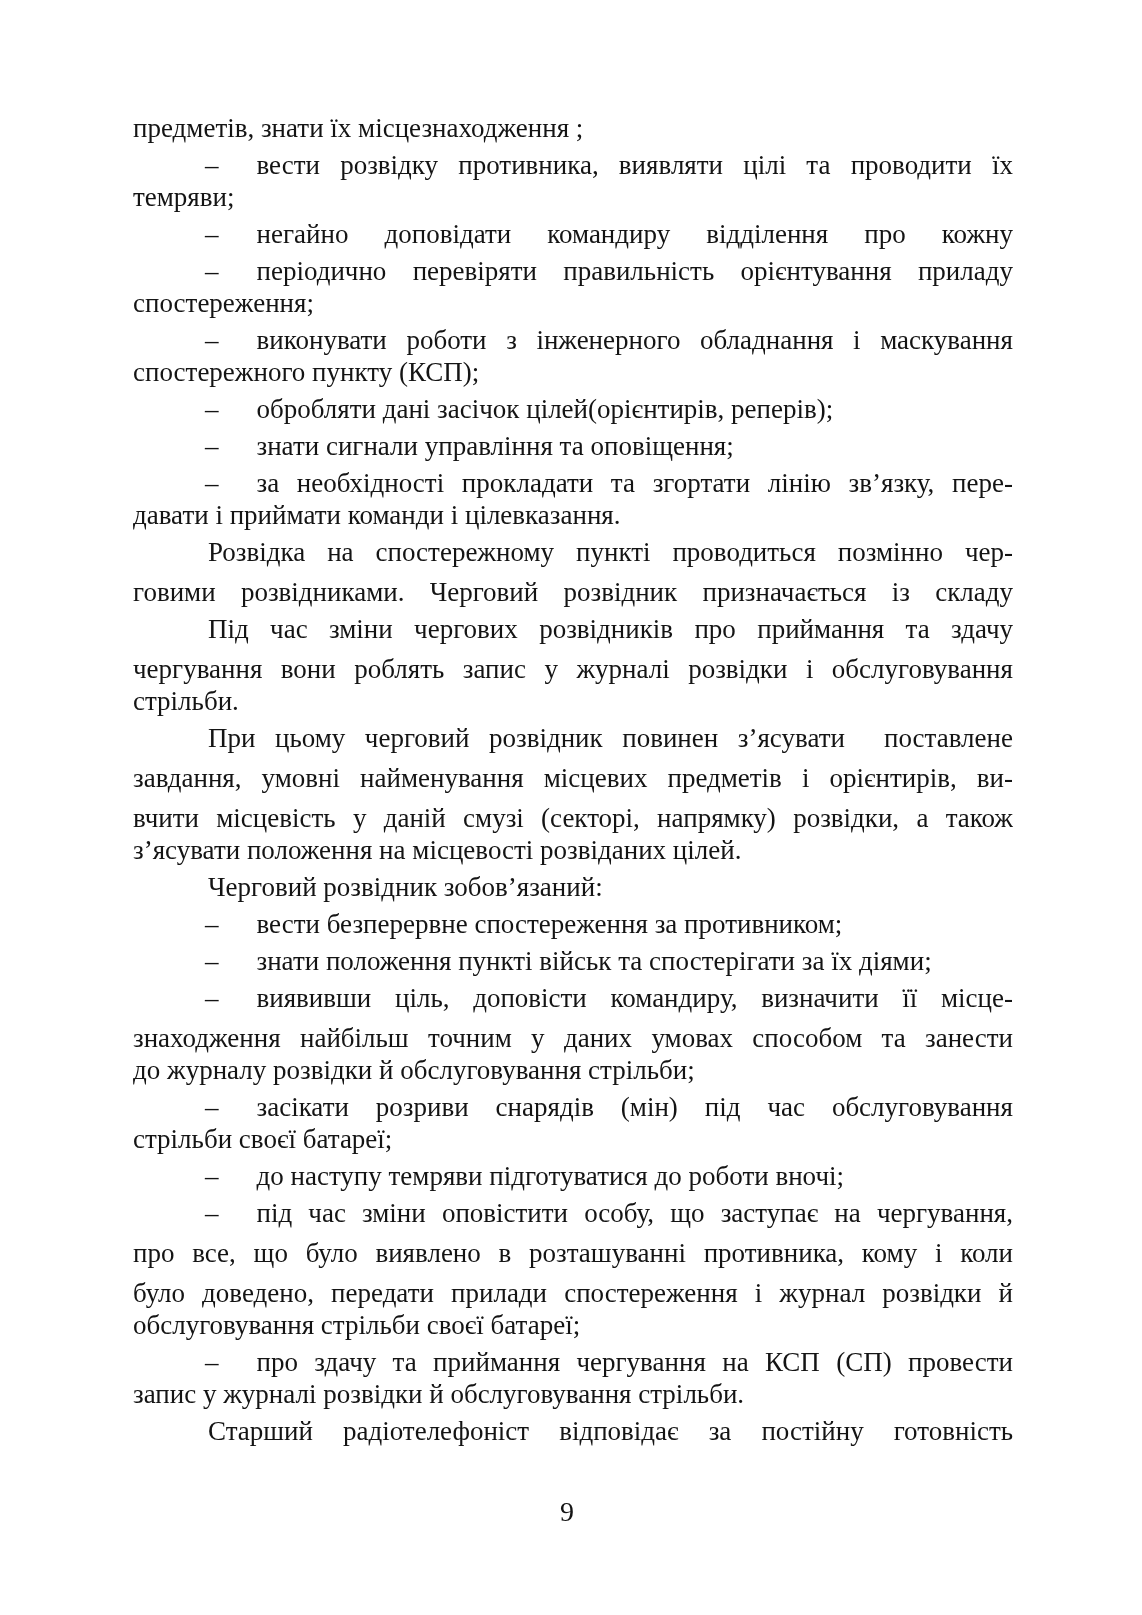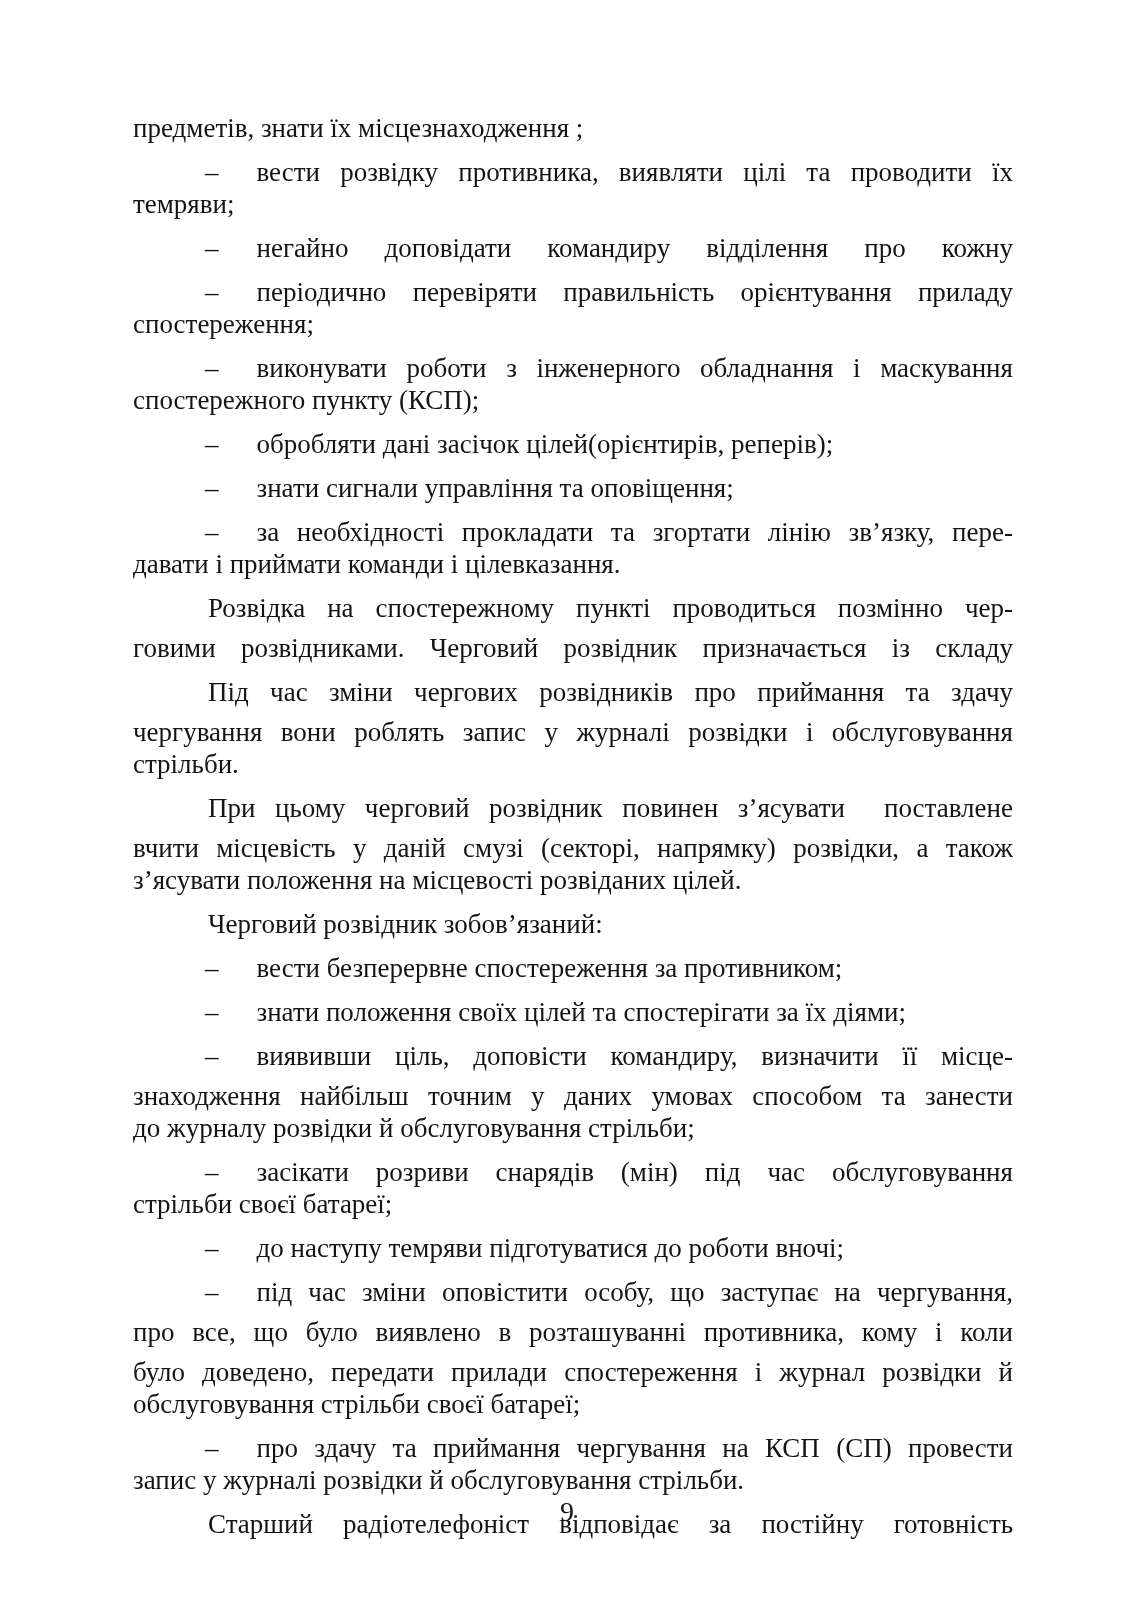--- a/index.html
+++ b/index.html
@@ -24,21 +24,21 @@
     text-align: left;
     white-space: normal;
   }
   
   .j {
     text-align: justify;
     text-align-last: justify;
     margin-top: 8px;
   }
   
-  .p { margin-top: 12px; }
+  .p { margin-top: 5px; }
   
   .ind { text-indent: 75px; }
   
   .b { text-indent: 72px; }
   .tab { display: inline-block; width: 38px; }
   .bold { font-weight: normal; }
   .page-number {
     position: absolute;
     top: 1496px;
     left: 0;
@@ -75,28 +75,29 @@
     <div class="line">давати і приймати команди і цілевказання.</div>
 
     <div class="line j p ind">Розвідка на спостережному пункті проводиться позмінно чер-</div>
     <div class="line j">говими розвідниками. Черговий розвідник призначається із складу</div>
 
     <div class="line j p ind">Під час зміни чергових розвідників про приймання та здачу</div>
     <div class="line j">чергування вони роблять запис у журналі розвідки і обслуговування</div>
     <div class="line">стрільби.</div>
 
     <div class="line j p ind">При цьому черговий розвідник повинен з’ясувати&nbsp; поставлене</div>
+    <div class="line j">завдання, умовні найменування місцевих предметів і орієнтирів, ви-</div>
     <div class="line j">вчити місцевість у даній смузі (секторі, напрямку) розвідки, а також</div>
     <div class="line">з’ясувати положення на місцевості розвіданих цілей.</div>
 
     <div class="line p ind bold">Черговий розвідник зобов’язаний:</div>
 
     <div class="line p b"><span>–</span><span class="tab"></span><span>вести безперервне спостереження за противником;</span></div>
 
-    <div class="line p b"><span>–</span><span class="tab"></span><span>знати положення своїх цілей та спостерігати за їх діями;</span></div>
+    <div class="line p b"><span>–</span><span class="tab"></span><span>знати положення пункті військ та спостерігати за їх діями;</span></div>
 
     <div class="line j p b"><span>–</span><span class="tab"></span><span>виявивши ціль, доповісти командиру, визначити її місце-</span></div>
     <div class="line j">знаходження найбільш точним у даних умовах способом та занести</div>
     <div class="line">до журналу розвідки й обслуговування стрільби;</div>
 
     <div class="line j p b"><span>–</span><span class="tab"></span><span>засікати розриви снарядів (мін) під час обслуговування</span></div>
     <div class="line">стрільби своєї батареї;</div>
 
     <div class="line p b"><span>–</span><span class="tab"></span><span>до наступу темряви підготуватися до роботи вночі;</span></div>
 

